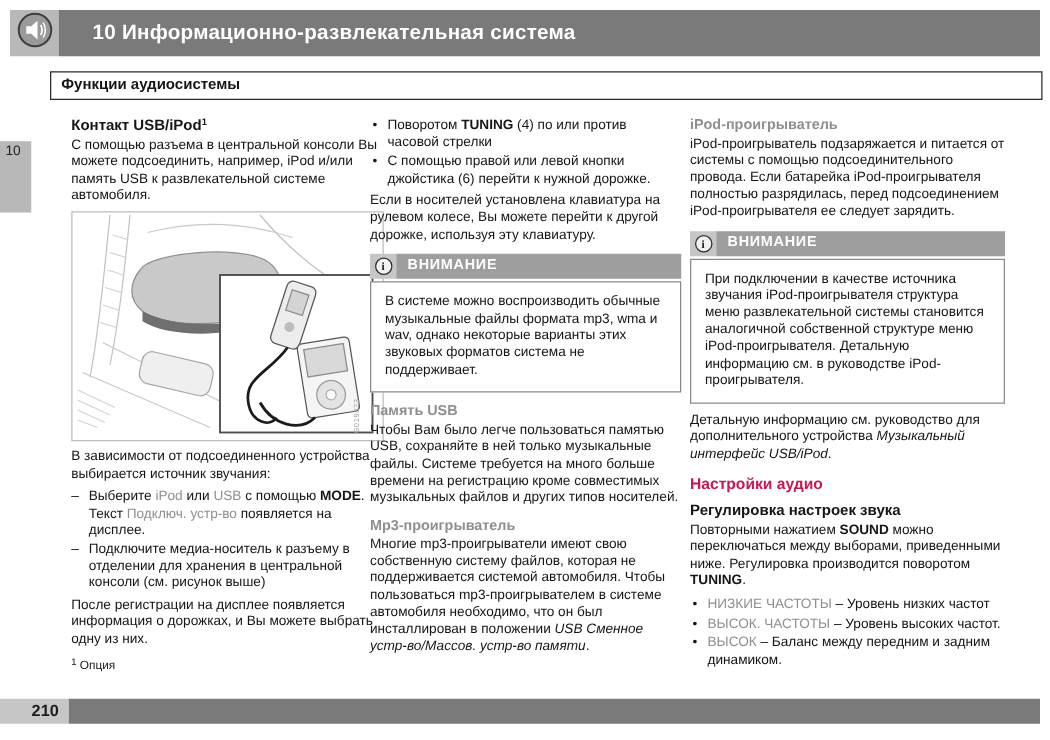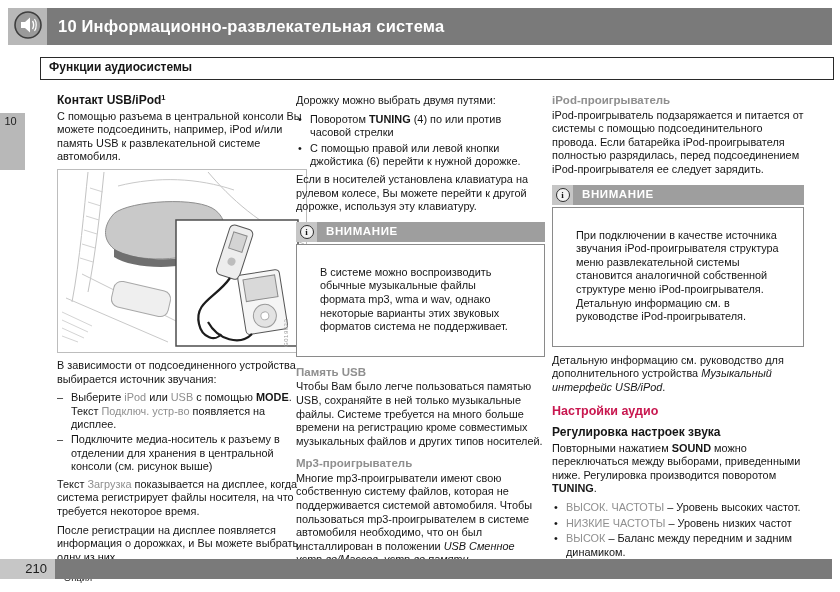--- a/index.html
+++ b/index.html
@@ -6,21 +6,21 @@
   body{
     width:840px;height:592px;position:relative;overflow:hidden;
     background:#ffffff;color:#161616;
     font-family:"Liberation Sans", sans-serif;
     font-size:10.9px;line-height:13.6px;
   }
   
   .header{position:absolute;left:8px;top:8px;right:8px;height:37px;display:flex;}
   .header-icon-cell{width:39px;background:#b8b8b8;display:flex;align-items:center;justify-content:center;}
   .header-bar{flex:1;background:#7a7a7a;color:#fff;display:flex;align-items:center;
-    padding-left:11px;font-size:16.5px;font-weight:bold;letter-spacing:.2px;}
+    padding-left:27px;font-size:16.5px;font-weight:bold;letter-spacing:.2px;}
   
   .section-box{position:absolute;left:40px;top:57px;width:776px;border:1px solid #2a2a2a;
     padding:3px 8px 4px;font-weight:bold;font-size:12px;background:#fff;}
   
   .side-tab{position:absolute;left:0;top:113px;width:21px;height:55px;background:#b8b8b8;
     text-align:center;padding:2px 4px 0 0;font-size:11px;color:#222;}
   
   .col{position:absolute;top:94px;}
   .col-left{left:57px;width:250px;}
   .col-mid{left:296px;width:249px;}
@@ -42,29 +42,29 @@
   
   .note{margin:8px 0 7px;}
   .note-head{display:flex;height:20px;}
   .note-icon-cell{width:21px;background:#c6c6c6;display:flex;align-items:center;justify-content:center;}
   .note-bar{flex:1;background:#9e9e9e;color:#fff;font-weight:bold;font-size:11.5px;
     display:flex;align-items:center;padding-left:9px;letter-spacing:.6px;text-align:right;}
   .circle-i{display:inline-block;width:12px;height:12px;border:1.5px solid #2d2d2d;border-radius:50%;
     background:#f2f2f2;color:#111;font-weight:bold;font-size:9px;line-height:12px;text-align:center;
     font-family:"Liberation Serif", serif;}
   .note-body{border:1px solid #8a8a8a;margin-top:2px;padding:5px 7px 6px;background:#fff;}
-  .note-body p{margin:16px;}
+  .note-body p{margin:4px;}
   
   .figure{position:relative;height:182px;border:1px solid #bdbdbd;margin:3px 0 6px;background:#fff;overflow:hidden;}
   .figure-code{position:absolute;right:5px;bottom:12px;transform:rotate(-90deg);transform-origin:center;
     font-size:6px;color:#9a9a9a;letter-spacing:.5px;white-space:nowrap;}
   
   .footnote{margin-top:7px;font-size:9.5px;}
   
-  .footer{position:absolute;left:0;top:559px;right:8px;height:20px;display:flex;}
+  .footer{position:absolute;left:0;top:559px;right:8px;height:20px;display:flex;font-weight:bold;}
   .footer-page-cell{width:47px;background:#c6c6c6;display:flex;align-items:center;justify-content:flex-end;
     padding-right:8px;font-size:13px;color:#1c1c1c;}
   .footer-bar{flex:1;background:#7a7a7a;}
 </style>
 </head>
 <body>
 
 <div class="header">
   <div class="header-icon-cell">
     <span>
@@ -131,33 +131,29 @@
 
   <p>В зависимости от подсоединенного устройства выбирается источник звучания:</p>
 
   <ul class="dash-list">
     <li>
       <span>Выберите </span><span class="menu-term">iPod</span><span> или </span><span class="menu-term">USB</span><span> с помощью </span><b>MODE</b><span>. Текст </span><span class="menu-term">Подключ. устр-во</span><span> появляется на дисплее.</span>
     </li>
     <li>Подключите медиа-носитель к разъему в отделении для хранения в центральной консоли (см. рисунок выше)</li>
   </ul>
 
-  <p>
-    <span>Текст </span><span class="menu-term">Загрузка</span><span> показывается на дисплее, когда система регистрирует файлы носителя, на что требуется некоторое время.</span>
-  </p>
   <p>После регистрации на дисплее появляется информация о дорожках, и Вы можете выбрать одну из них.</p>
 
   <div class="footnote">
     <sup>1</sup>
     <span>Опция</span>
   </div>
 </div>
 
 <div class="col col-mid">
-  <p>Дорожку можно выбрать двумя путями:</p>
 
   <ul class="bullet-list">
     <li>
       <span>Поворотом </span><b>TUNING</b><span> (4) по или против часовой стрелки</span>
     </li>
     <li>С помощью правой или левой кнопки джойстика (6) перейти к нужной дорожке.</li>
   </ul>
 
   <p>Если в носителей установлена клавиатура на рулевом колесе, Вы можете перейти к другой дорожке, используя эту клавиатуру.</p>
 
@@ -204,24 +200,24 @@
 
   <div class="h-red">Настройки аудио</div>
 
   <div class="h-black">Регулировка настроек звука</div>
   <p>
     <span>Повторными нажатием </span><b>SOUND</b><span> можно переключаться между выборами, приведенными ниже. Регулировка производится поворотом </span><b>TUNING</b><span>.</span>
   </p>
 
   <ul class="bullet-list">
     <li>
+      <span class="menu-term">НИЗКИЕ ЧАСТОТЫ</span><span> – Уровень низких частот</span>
+    </li>
+    <li>
       <span class="menu-term">ВЫСОК. ЧАСТОТЫ</span><span> – Уровень высоких частот.</span>
-    </li>
-    <li>
-      <span class="menu-term">НИЗКИЕ ЧАСТОТЫ</span><span> – Уровень низких частот</span>
     </li>
     <li>
       <span class="menu-term">ВЫСОК</span><span> – Баланс между передним и задним динамиком.</span>
     </li>
   </ul>
 </div>
 
 <div class="footer">
   <div class="footer-page-cell">210</div>
   <div class="footer-bar"></div>

